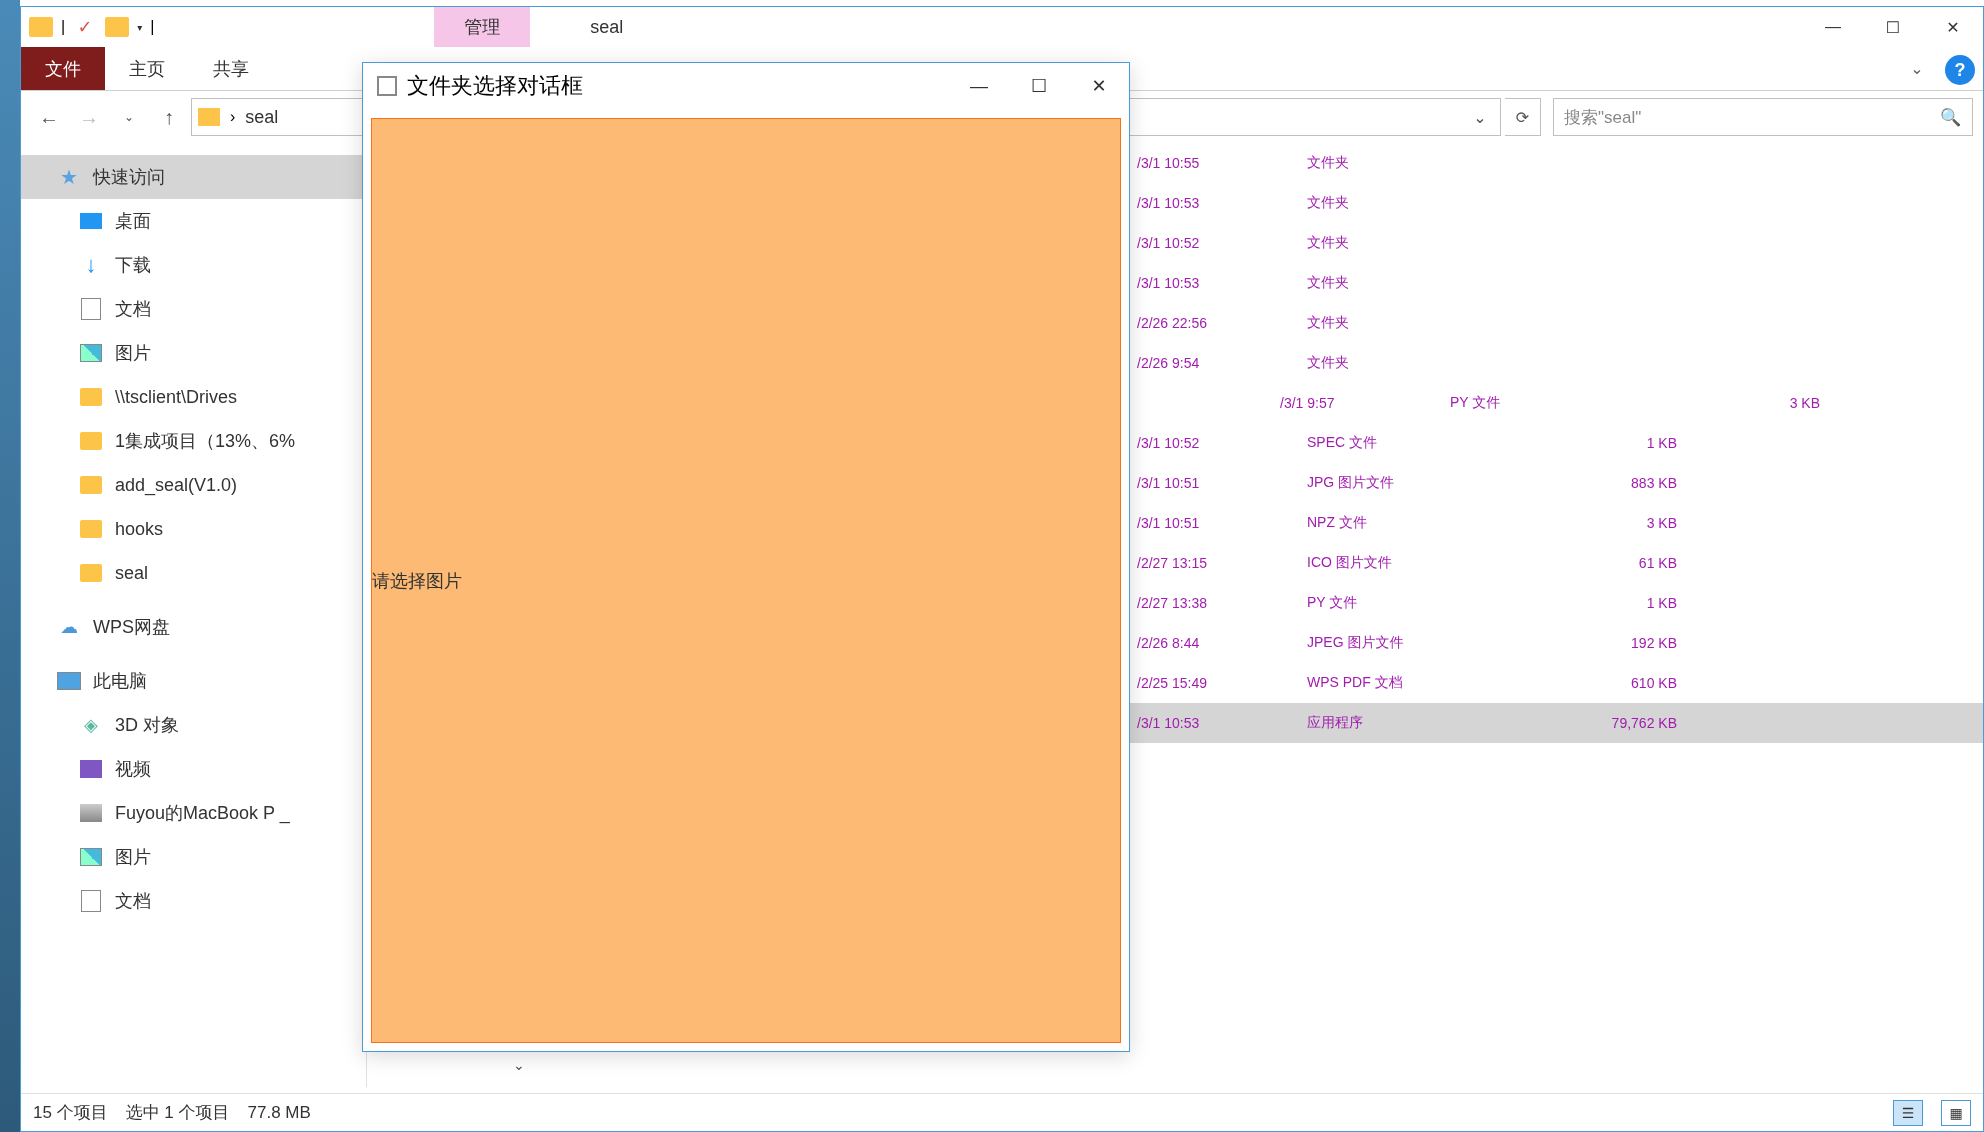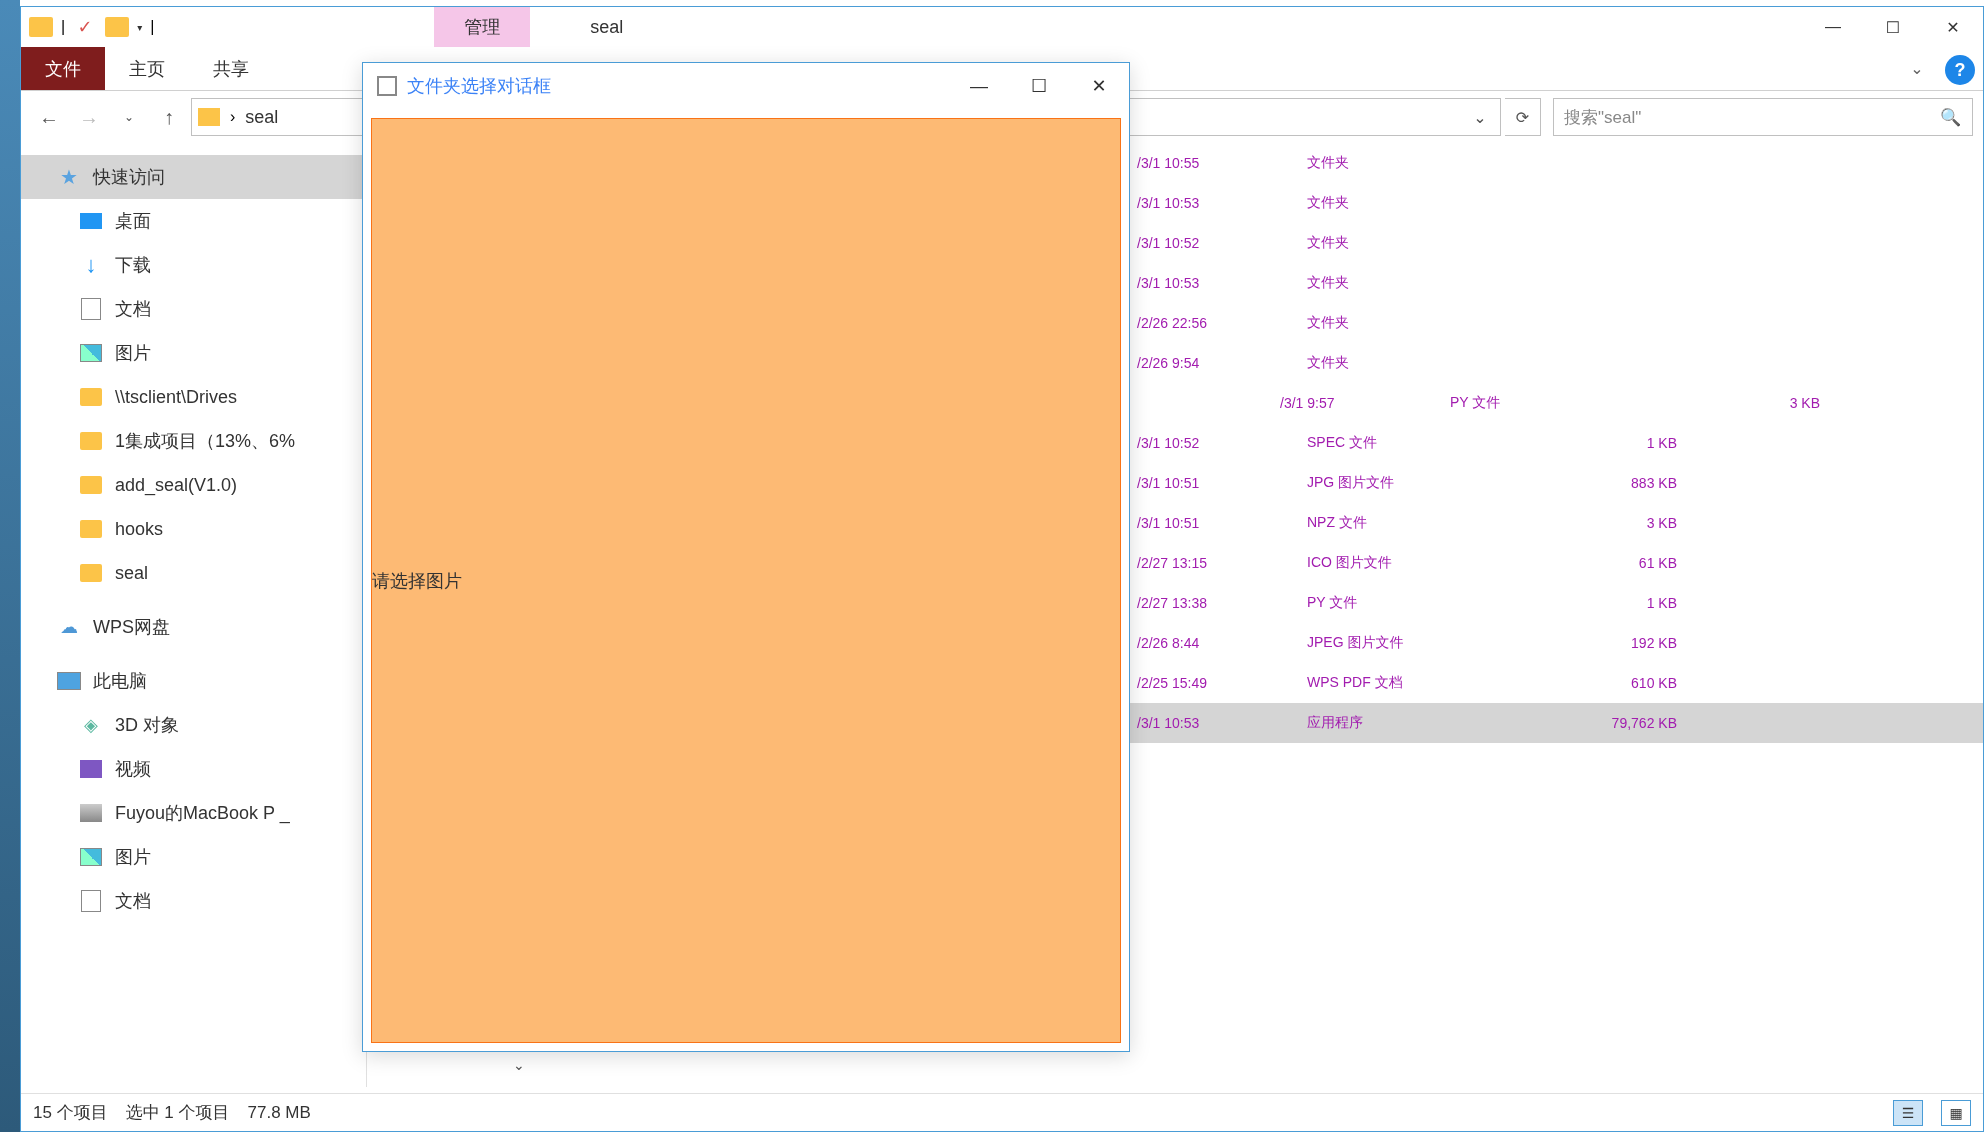--- a/index.html
+++ b/index.html
@@ -70,21 +70,21 @@
     
     .status-bar { position: absolute; bottom: 0; left: 0; right: 0; height: 38px; display: flex; align-items: center; padding: 0 12px; gap: 18px; font-size: 17px; color: #333; border-top: 1px solid #e0e0e0; background: #fff; }
     .status-spacer { flex: 1; }
     .view-btn { width: 30px; height: 26px; border: 1px solid #4a9cd6; display: flex; align-items: center; justify-content: center; font-size: 14px; }
     .view-btn.active { background: #cce4f7; }
     
     
     .dialog { position: absolute; left: 362px; top: 62px; width: 768px; height: 990px; background: #fff; border: 1px solid #4a9cd6; box-shadow: 0 4px 20px rgba(0,0,0,0.15); z-index: 100; }
     .dialog-titlebar { height: 46px; display: flex; align-items: center; padding-left: 14px; gap: 10px; }
     .dialog-icon { width: 20px; height: 20px; border: 2px solid #888; }
-    .dialog-title { font-size: 18px; color: #3b82f6; }
+    .dialog-title { font-size: 22px; color: #000000; }
     .dialog-controls { margin-left: auto; display: flex; }
     .dlg-ctrl { width: 60px; height: 46px; display: flex; align-items: center; justify-content: center; font-size: 18px; color: #333; }
     .dialog-body { position: absolute; left: 8px; top: 55px; right: 8px; bottom: 8px; background: #fdba74; border: 1px solid #f97316; display: flex; align-items: center; justify-content: flex-start; }
     .dialog-text { font-size: 18px; color: #333; }
     
     .left-sliver { position: absolute; left: 0; top: 0; width: 20px; height: 100%; background: linear-gradient(#4a8ab8, #2d5a7a); }
     
     .tree-expand { position:absolute; left: 492px; top: 1050px; color:#555; font-size:14px;}
   </style>
 </head>

